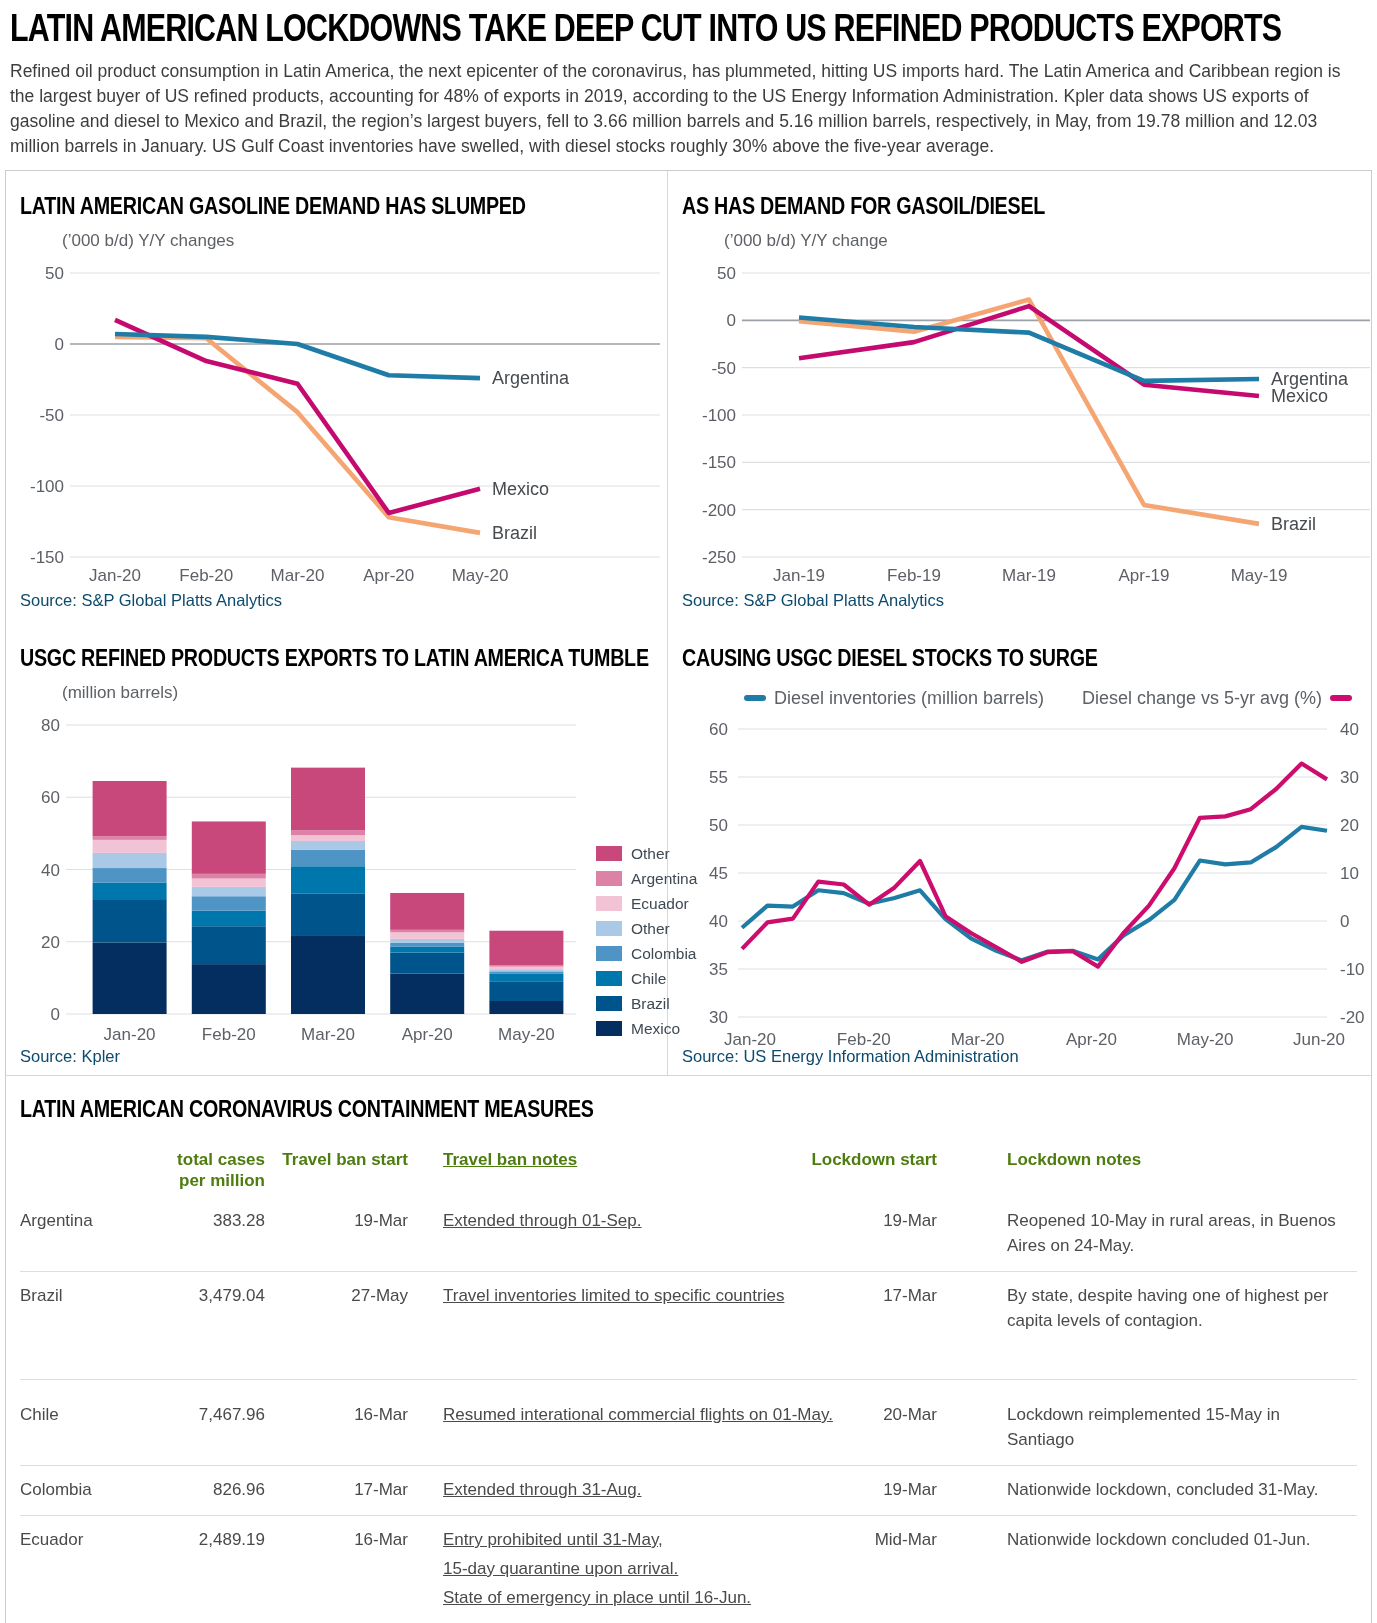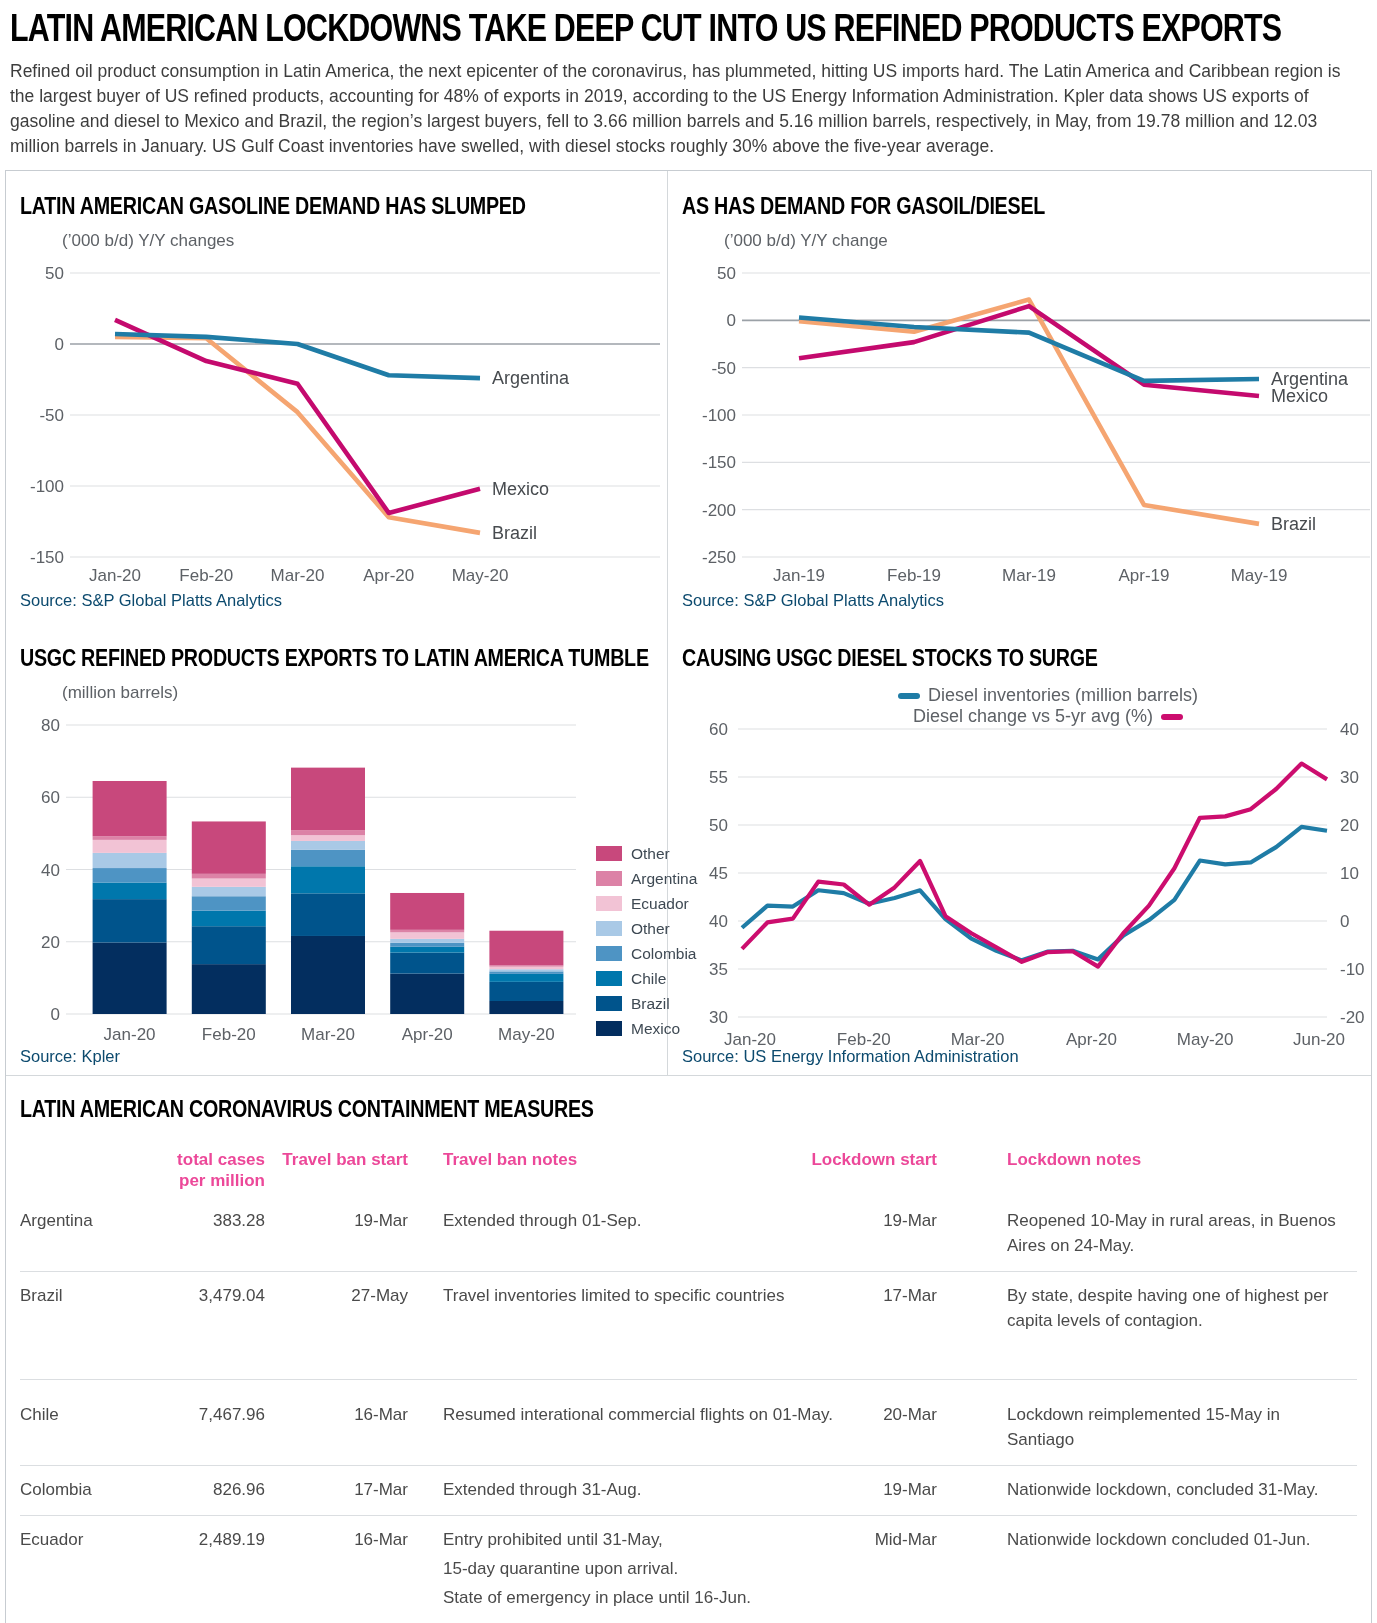--- a/index.html
+++ b/index.html
@@ -18,35 +18,35 @@
     transform:scaleX(0.82);transform-origin:0 50%;white-space:nowrap;line-height:30px;}
   .unit{margin:10px 0 0 42px;font-size:17px;color:#5d6166;height:22px;}
   svg.chart{display:block;margin-top:4px;}
   .source{position:absolute;left:14px;bottom:9px;font-size:16.5px;color:#0c4a6e;}
   .p3row{position:relative;}
   .bar-legend{position:absolute;left:576px;top:132px;width:86px;}
   .bar-legend .li{display:flex;align-items:center;height:25px;}
   .bar-legend .sw{width:26px;height:15px;margin-right:9px;flex:none;}
   .bar-legend .lt{font-size:15.5px;color:#3e4953;}
   .dual-legend{display:flex;justify-content:space-between;align-items:center;
-    margin:12px 30px 0 62px;height:26px;flex-direction:column;}
+    margin:12px 30px 0 62px;height:26px;}
   .dual-legend .item{display:flex;align-items:center;}
   .dual-legend .dash{width:22px;height:6px;border-radius:3px;flex:none;}
   .dual-legend .dl{font-size:18px;color:#5d6166;}
   .dual-legend .item:first-child .dash{margin-right:8px;}
   .dual-legend .item:last-child .dash{margin-left:8px;}
   .table-sec{border-top:1px solid #d4d8db;padding:18px 14px 4px 14px;}
   .ctable{margin-top:14px;border-bottom:1px solid #dbdee1;}
   .trow{display:grid;grid-template-columns:148px 97px 143px 455px 74px 1fr;
     padding:11px 0 13px 0;font-size:17px;line-height:25px;color:#4a4a4a;}
-  .trow.thead{font-weight:700;color:#ec4899;line-height:21px;padding-bottom:6px;}
+  .trow.thead{font-weight:700;color:#4d7c0f;line-height:21px;padding-bottom:6px;}
   .ctable .trow:nth-child(n+3){border-top:1px solid #dbdee1;}
   .c-cases,.c-banstart,.c-lockstart{text-align:right;}
   .thead .c-lockstart{white-space:nowrap;justify-self:end;}
-  .c-bannotes{padding-left:35px;padding-right:28px;}
+  .c-bannotes{padding-left:35px;padding-right:28px;text-decoration:underline;}
   .c-locknotes{padding-left:70px;padding-right:10px;}
   .c-bannotes div{margin-bottom:4px;}
   .c-bannotes div:last-child{margin-bottom:0;}
   .row-gap-b{padding-bottom:46px;}
   .row-gap-t{padding-top:22px;}
 </style>
 </head>
 <body>
 
 <header class="hdr">

